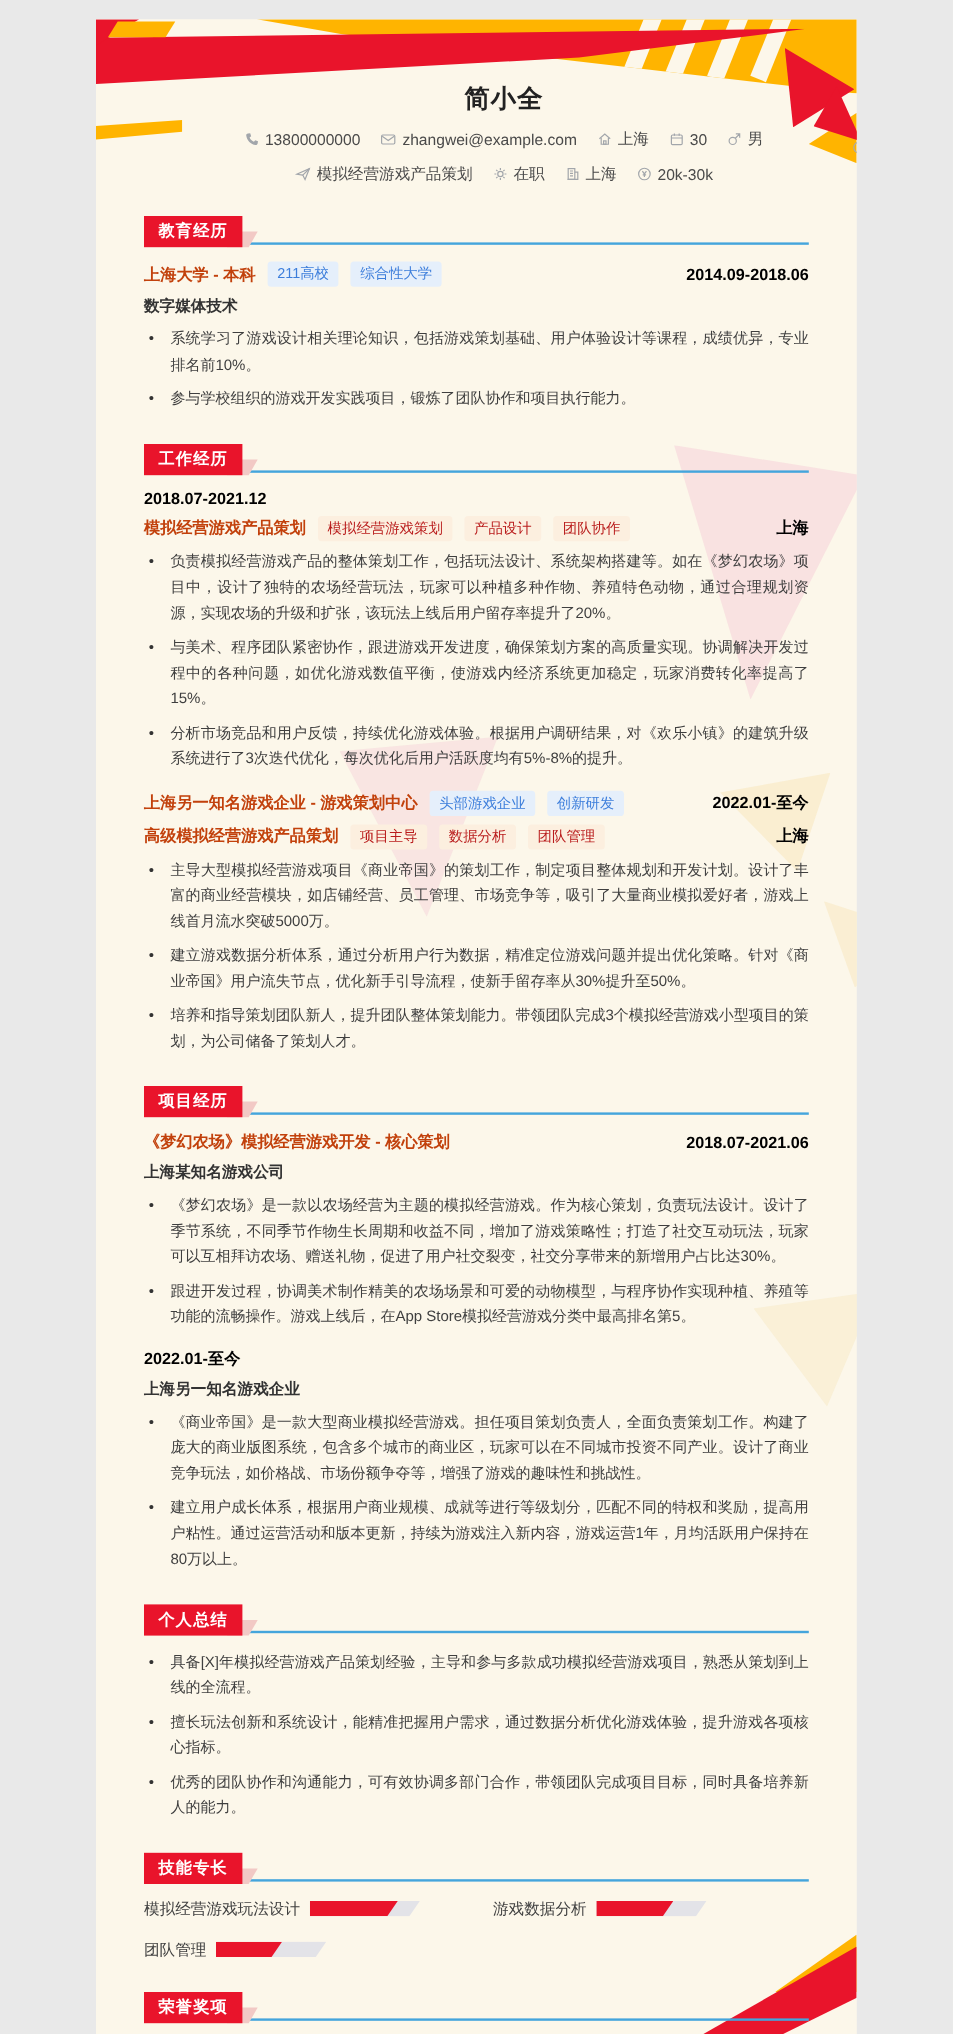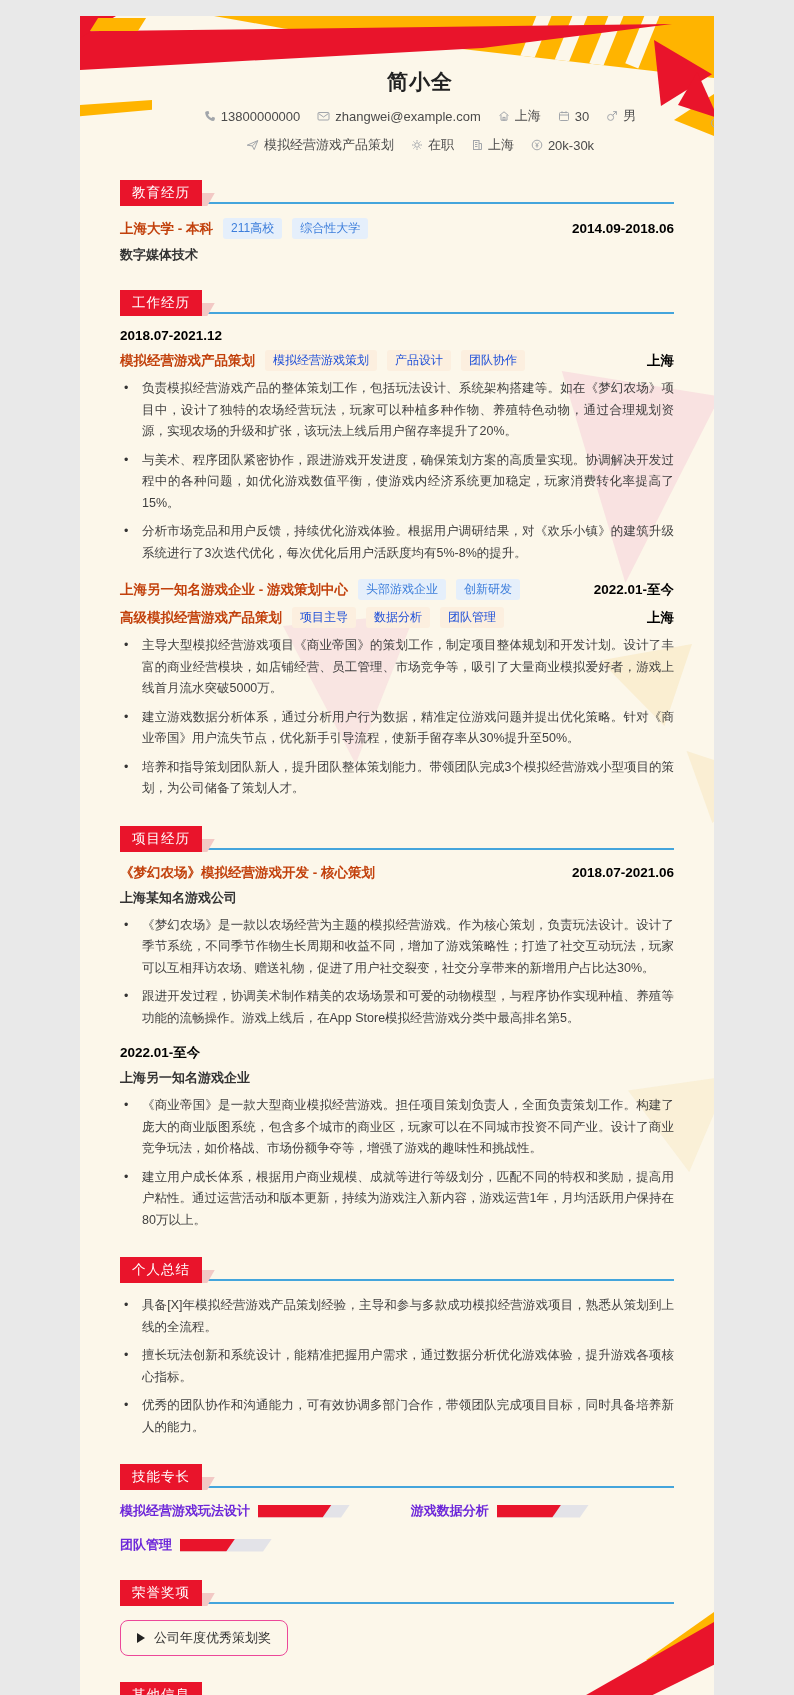--- a/index.html
+++ b/index.html
@@ -52,38 +52,38 @@
   .c-item{ display:inline-flex; align-items:center; gap:5px; white-space:nowrap; }
   .c-item svg{ display:block; }
   .photo{ position:absolute; top:55px; left:660px; width:85px; height:92px; background:linear-gradient(180deg,#ececee 0%,#dfdfe3 100%); overflow:hidden; }
   .photo svg{ display:block; }
   
   .content{ padding:0 40px; position:relative; }
   .sec-head{ position:relative; height:24px; margin-top:26px; margin-bottom:14px; }
   .sec-head::after{ content:""; position:absolute; left:0; right:0; bottom:0; height:2px; background:#44A5DC; }
   .badge-wrap{ position:relative; display:inline-block; z-index:1; }
   .badge-wrap::before{ content:""; position:absolute; right:-9px; bottom:0; width:18px; height:13px; background:#F2C9C5; transform:skewX(-30deg); }
-  .badge{ position:relative; display:inline-block; background:#E9142B; color:#fff; font-size:13.5px; font-weight:normal; padding:4px 12px 4px; letter-spacing:1px; }
+  .badge{ position:relative; display:inline-block; background:#E9142B; color:#fff; font-size:13.5px; font-weight:bold; padding:4px 12px 4px; letter-spacing:1px; }
   .row{ display:flex; justify-content:space-between; align-items:center; margin-bottom:7px; }
   .row-left{ display:flex; align-items:center; gap:10px; min-width:0; }
   .etitle{ font-size:13.5px; font-weight:bold; color:#c2410c; white-space:nowrap; }
   .edate{ font-size:13.5px; font-weight:bold; color:#000000; white-space:nowrap; }
   .tag{ font-size:12px; padding:2px 8px; border-radius:3px; white-space:nowrap; }
   .tag-blue{ color:#3D7EDB; background:#E5EFFB; }
-  .tag-orange{ color:#1d4ed8; background:#FCEFDF; }
+  .tag-orange{ color:#b91c1c; background:#FCEFDF; }
   .subline{ font-size:13px; font-weight:bold; color:#333; margin:2px 0 8px; }
   .bullets{ margin-top:3px; }
   .bullet{ position:relative; padding-left:22px; font-size:12.5px; line-height:1.72; color:#3f3f3f; text-align:justify; margin-bottom:7px; }
   .bullet::before{ content:"•"; position:absolute; left:4px; top:0; color:#333; }
   .entry{ margin-bottom:15px; }
   .entry:last-child{ margin-bottom:0; }
   
   .skill-grid{ display:grid; grid-template-columns:52.5% 47.5%; row-gap:16px; margin-top:4px; }
   .skill{ display:flex; align-items:center; }
-  .skill-label{ font-size:13px; font-weight:bold; color:#6d28d9; margin-right:8px; white-space:nowrap; }
+  .skill-label{ font-size:13px; font-weight:normal; color:#404040; margin-right:8px; white-space:nowrap; }
   .bar-track{ width:92px; height:13px; background:#E3E3E8; clip-path:polygon(0 0,100% 0,calc(100% - 9px) 100%,0 100%); }
   .bar-fill{ height:100%; background:#E9142B; clip-path:polygon(0 0,100% 0,calc(100% - 9px) 100%,0 100%); }
   
   .honor-btn{ display:inline-flex; align-items:center; gap:9px; border:1px solid #ec4899; border-radius:8px; padding:8px 16px; font-size:13px; color:#333; background:transparent; cursor:pointer; margin-top:2px; }
   .play{ width:0; height:0; border-left:8px solid #222; border-top:5px solid transparent; border-bottom:5px solid transparent; }
   
   .other-row{ display:flex; align-items:flex-start; margin-top:4px; }
   .other-label{ font-size:13px; font-weight:bold; color:#222; white-space:nowrap; margin-right:10px; line-height:1.72; }
   .other-bullets{ flex:1; min-width:0; }
 </style>
@@ -225,20 +225,22 @@
       <div class="row">
         <div class="row-left">
           <span class="etitle">上海大学 - 本科</span>
           <span class="tag tag-blue">211高校</span>
           <span class="tag tag-blue">综合性大学</span>
         </div>
         <span class="edate">2014.09-2018.06</span>
       </div>
       <div class="subline">数字媒体技术</div>
       <div class="bullets">
+        <div class="bullet">系统学习了游戏设计相关理论知识，包括游戏策划基础、用户体验设计等课程，成绩优异，专业排名前10%。</div>
+        <div class="bullet">参与学校组织的游戏开发实践项目，锻炼了团队协作和项目执行能力。</div>
       </div>
     </div>
 
     
     <div class="sec-head">
       <span class="badge-wrap"><span class="badge">工作经历</span></span>
     </div>
     <div class="entry">
       <div class="row">
         <span class="edate">2018.07-2021.12</span>

